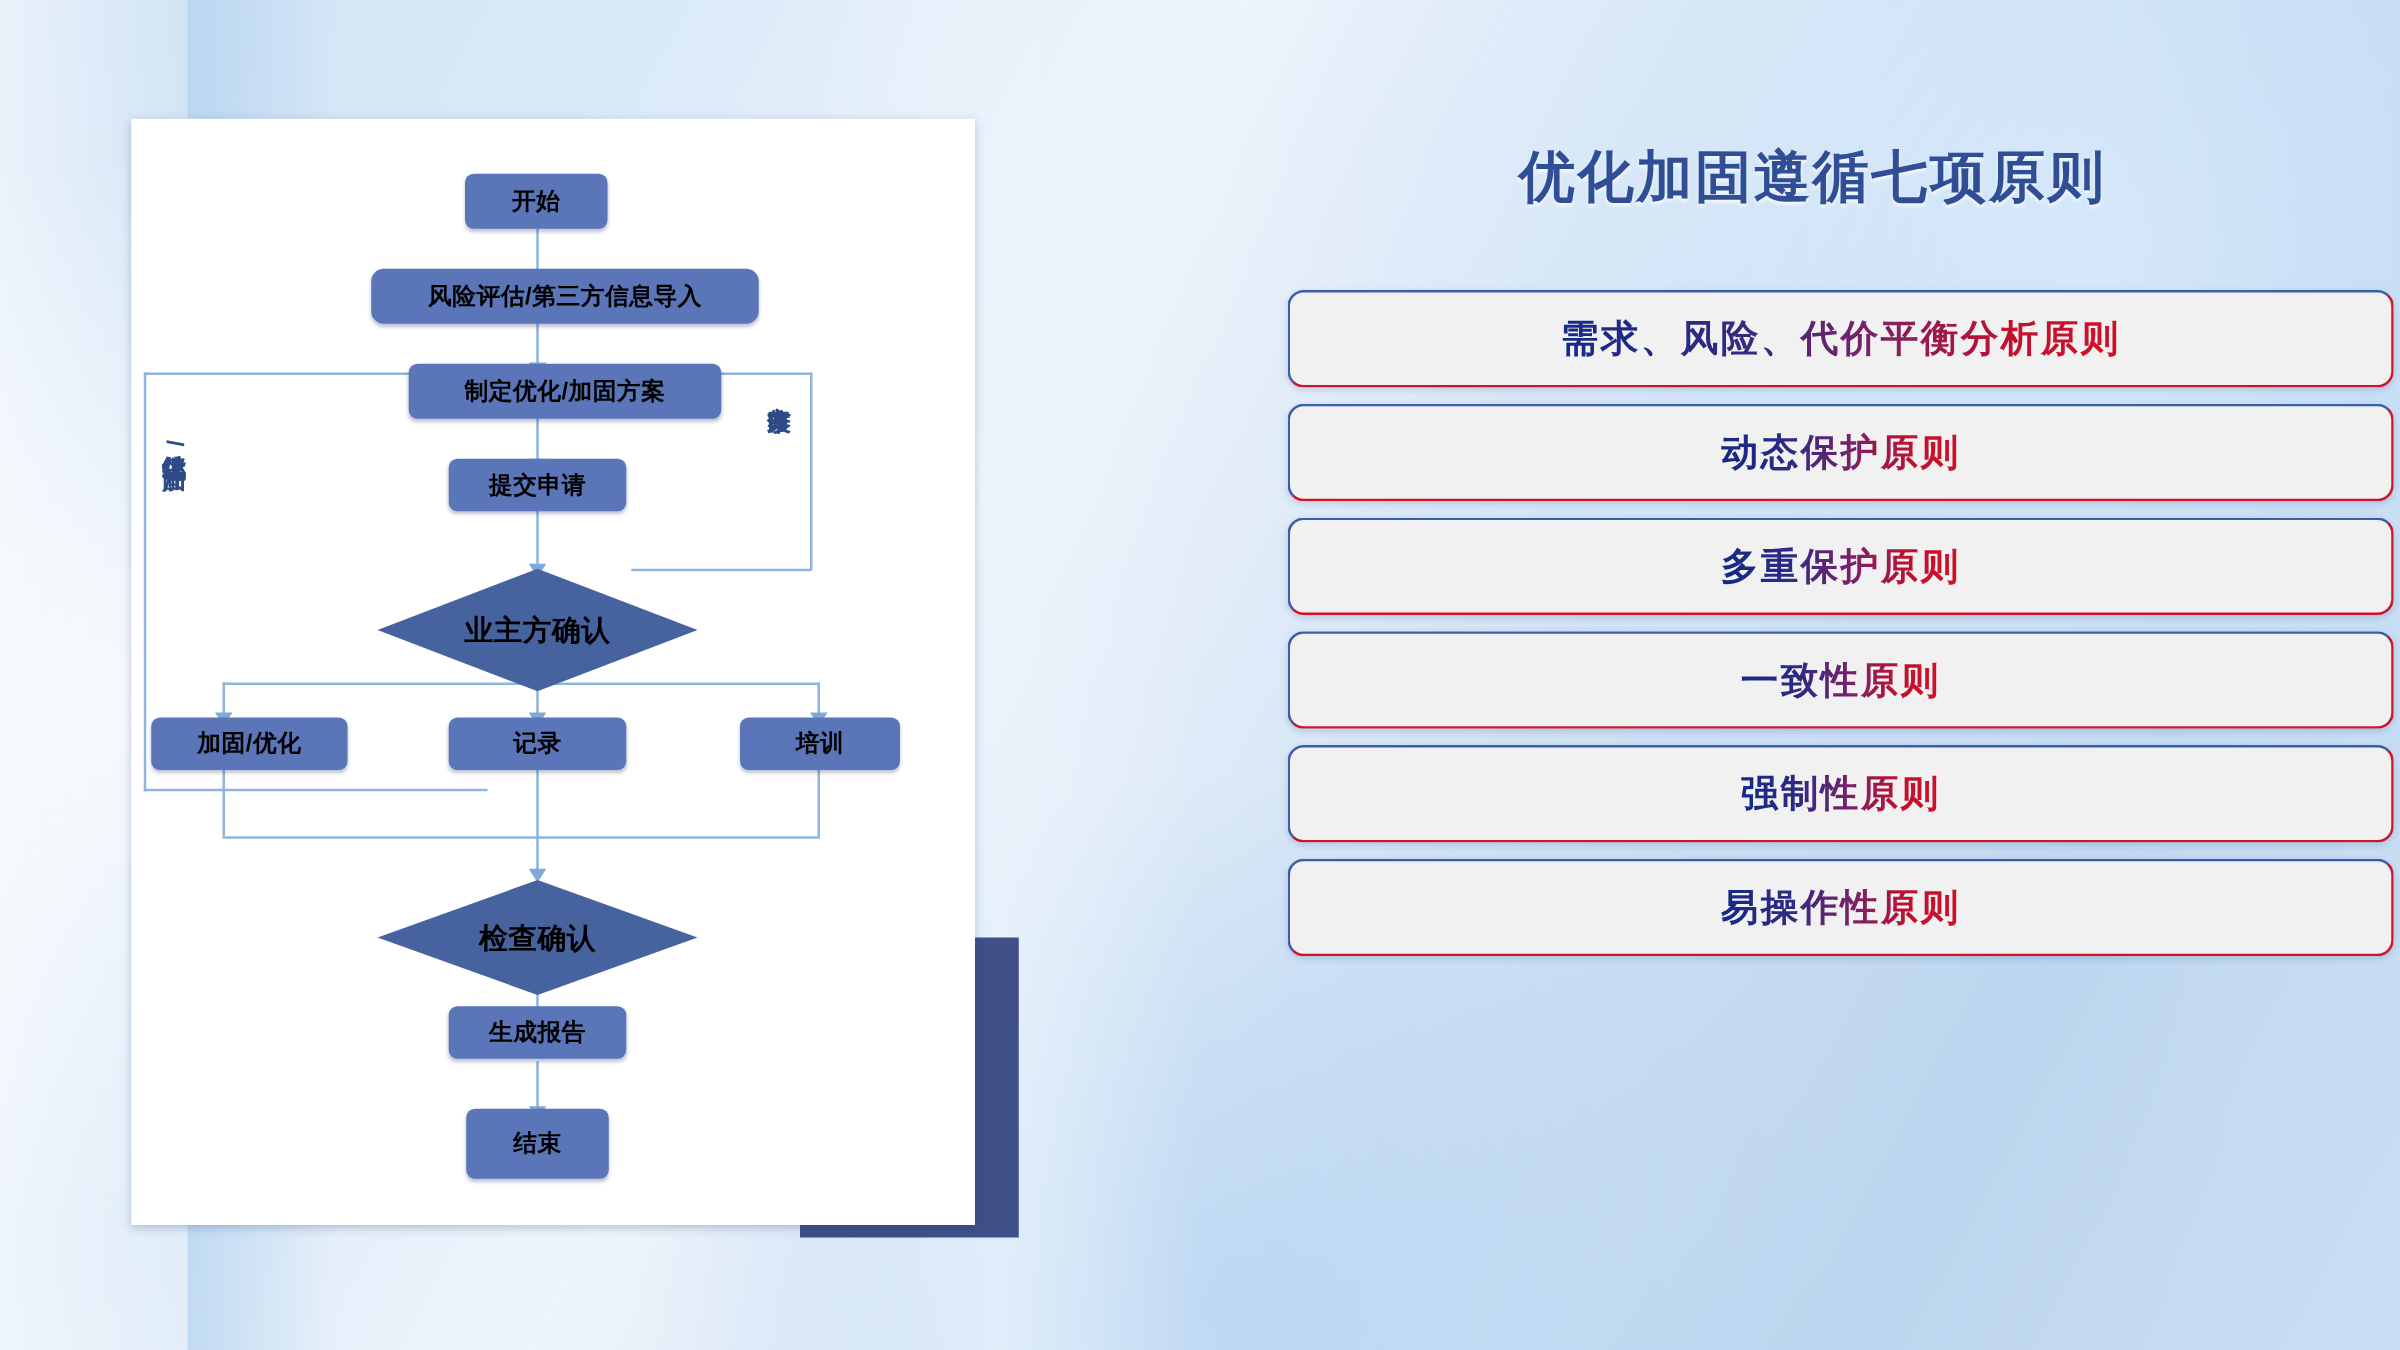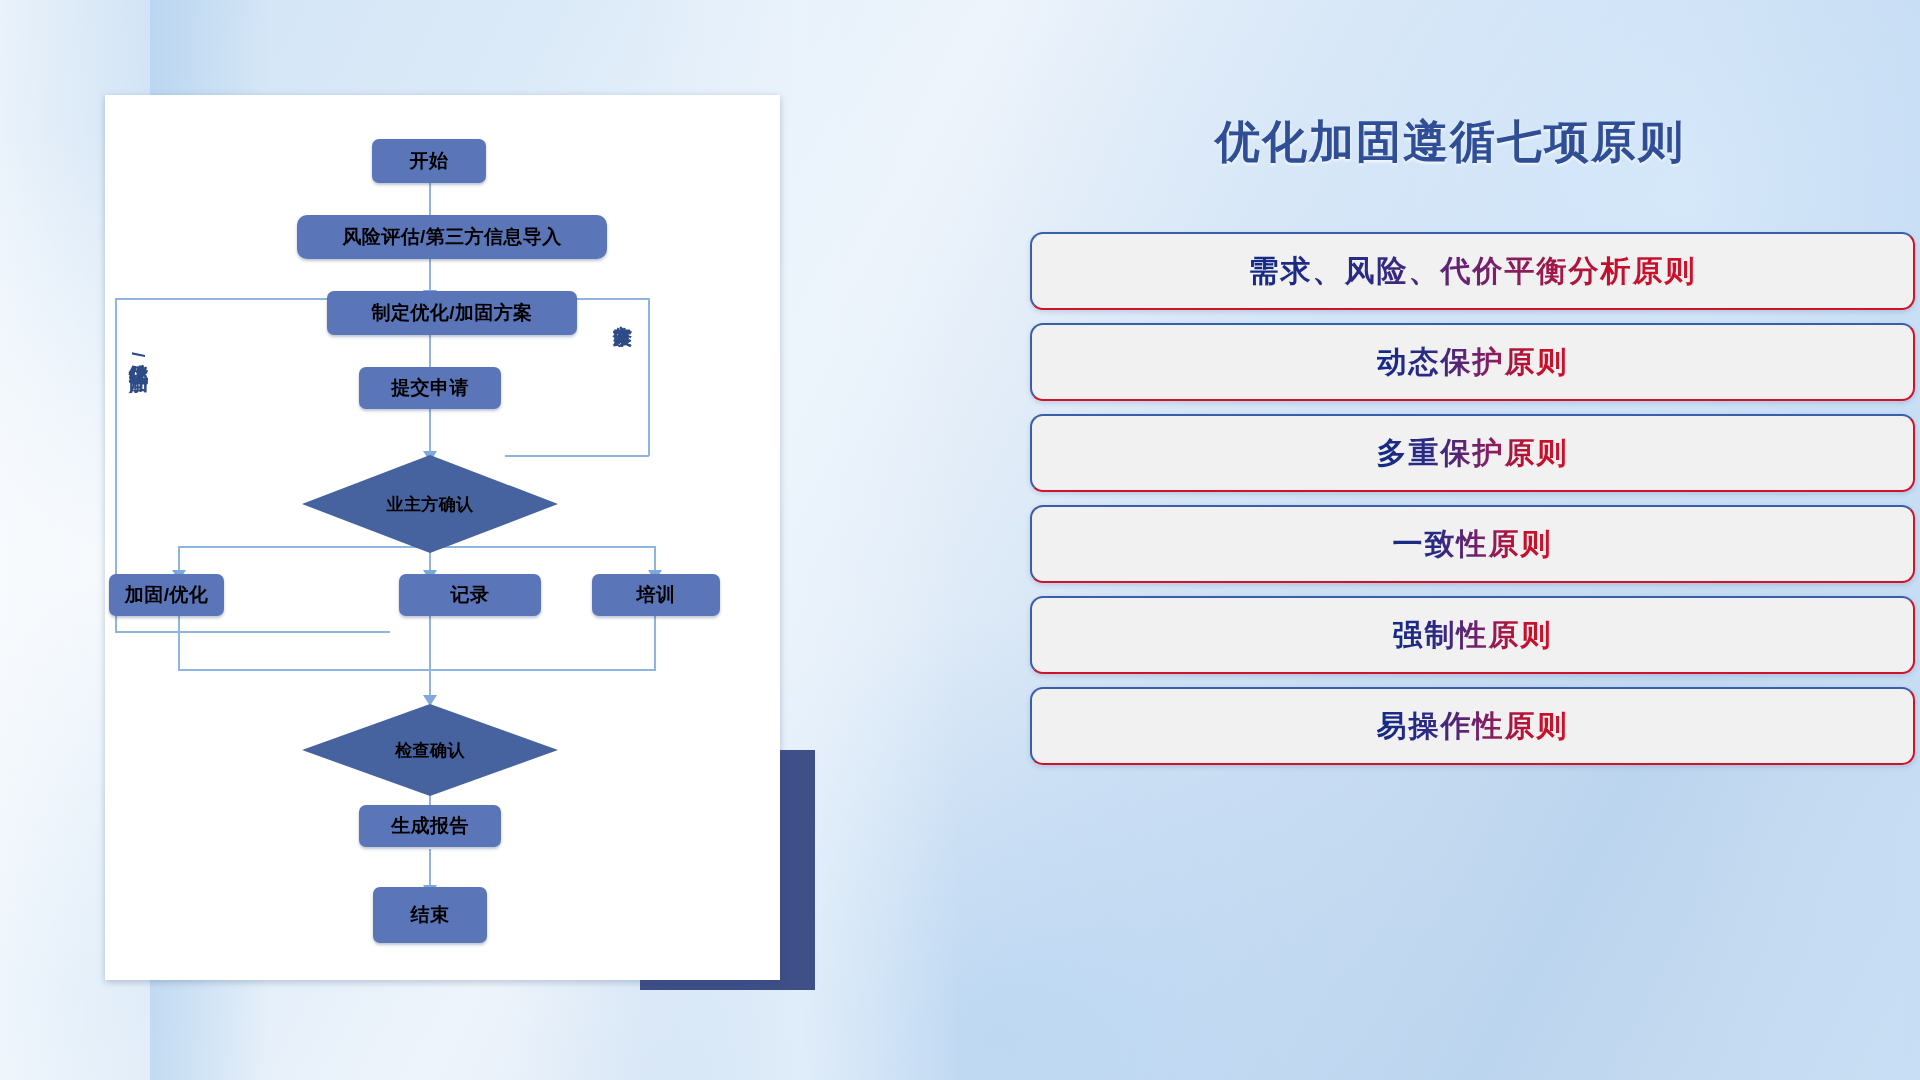--- a/index.html
+++ b/index.html
@@ -48,21 +48,21 @@
     z-index: 3;
   }
   .proc {
     background: #5a75b8;
     border-radius: 7px;
     box-shadow: 0 2px 3px rgba(40,60,110,.30);
     font-size: 19px;
   }
   .dec {
     background: #47639f;
-    font-size: 17px;
+    font-size: 23px;
     clip-path: polygon(50% 0%, 100% 50%, 50% 100%, 0% 50%);
     box-shadow: none;
   }
   .vlabel {
     position: absolute;
     writing-mode: vertical-rl;
     color: #2e4b86;
     font-size: 19px;
     font-weight: bold;
     line-height: 1.02;
@@ -177,25 +177,25 @@
     </div>
 
     <div class="node proc" style="left:254px; top:272px; width:142px; height:42px;">
       <span>提交申请</span>
     </div>
 
     <div class="node dec" style="left:197px; top:360px; width:256px; height:98px;">
       <span>业主方确认</span>
     </div>
 
-    <div class="node proc" style="left:4px;   top:479px; width:115px; height:42px;">
+    <div class="node proc" style="left:16px;   top:479px; width:157px; height:42px;">
       <span>加固/优化</span>
     </div>
 
-    <div class="node proc" style="left:254px; top:479px; width:142px; height:42px;margin-left:40px;">
+    <div class="node proc" style="left:254px; top:479px; width:142px; height:42px;">
       <span>记录</span>
     </div>
 
     <div class="node proc" style="left:487px; top:479px; width:128px; height:42px;">
       <span>培训</span>
     </div>
 
     <div class="node dec" style="left:197px; top:609px; width:256px; height:92px;">
       <span>检查确认</span>
     </div>

